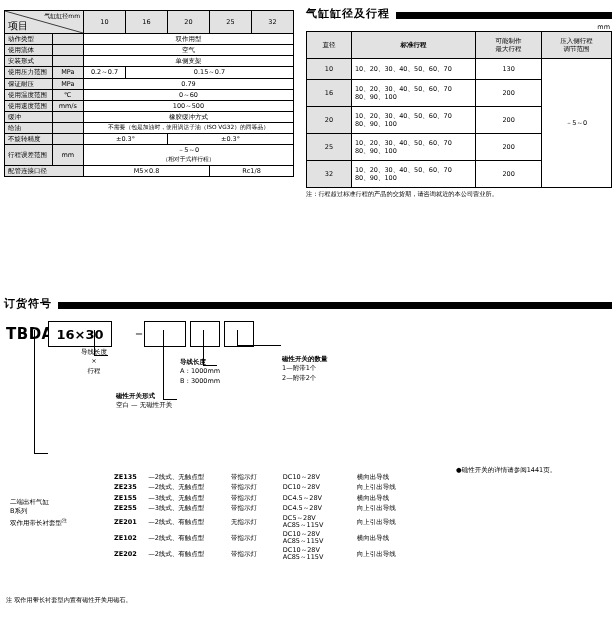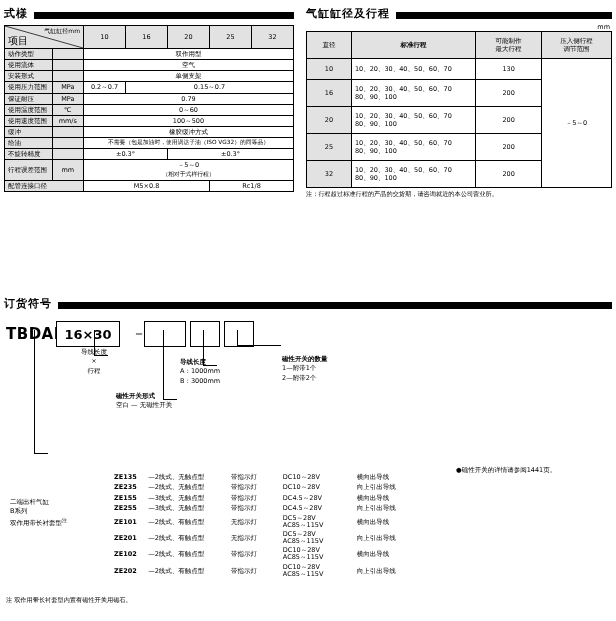--- a/index.html
+++ b/index.html
@@ -54,44 +54,40 @@
   #order-block .code-row{
     position:relative;height:34px;margin-top:6px;
   }
   .code-main{
     font-size:15px;font-weight:bold;letter-spacing:0.5px;
     position:absolute;left:2px;top:8px;
   }
   .box{
     position:absolute;border:1.4px solid #000;background:#fff;
   }
-  .bore-box{left:52px;top:4px;width:62px;height:24px;
+  .bore-box{left:44px;top:4px;width:62px;height:24px;
     font-size:13px;font-weight:bold;display:flex;align-items:center;justify-content:center;}
   .dash{position:absolute;left:128px;top:8px;font-size:14px;}
   .b1{left:140px;top:4px;width:40px;height:24px;}
   .b2{left:186px;top:4px;width:28px;height:24px;}
   .b3{left:220px;top:4px;width:28px;height:24px;}
 
   .leader{position:absolute;background:#000;}
   .lbl{position:absolute;font-size:6.5px;line-height:1.45;}
 
   .sw-table{position:absolute;left:108px;top:176px;width:300px;font-size:6.5px;}
   .sw-table td{padding:1px 2px;vertical-align:middle;line-height:1.3;}
   .sw-name{font-weight:bold;white-space:nowrap;}
   .foot{position:absolute;left:2px;top:300px;font-size:6.2px;}
   .rnote{position:absolute;left:452px;top:170px;font-size:6.5px;}
 </style>
 </head>
 <body>
 
 <div id="spec-block">
-  <div class="title-row">
-    <div class="bar"></div>
-    <span class="sec-title">式様</span>
-  </div>
 
   <table class="tbl" style="margin-top:4px;">
     <tbody>
         <tr>
       <td class="gray diag" colspan="2" style="width:104px;">
         <svg class="d-line" viewBox="0 0 104 20" preserveAspectRatio="none">
           <line x1="0" y1="0" x2="104" y2="20" stroke="#000" stroke-width="0.8"></line>
         </svg>
         <span class="t1">气缸缸径mm</span>
         <span class="t2">项目</span>
@@ -328,28 +324,20 @@
       <td style="padding-left:10px;">横向出导线</td>
     </tr>
     <tr>
       <td class="sw-name">ZE255</td>
       <td>—3线式、无触点型</td>
       <td style="padding-left:8px;">带指示灯</td>
       <td style="padding-left:14px;">DC4.5～28V</td>
       <td style="padding-left:10px;">向上引出导线</td>
     </tr>
     <tr>
-      <td class="sw-name">ZE101</td>
-      <td>—2线式、有触点型</td>
-      <td style="padding-left:8px;">无指示灯</td>
-      <td style="padding-left:14px;white-space:pre-line;line-height:1.1;">DC5～28V
-AC85～115V</td>
-      <td style="padding-left:10px;">横向出导线</td>
-    </tr>
-    <tr>
       <td class="sw-name">ZE201</td>
       <td>—2线式、有触点型</td>
       <td style="padding-left:8px;">无指示灯</td>
       <td style="padding-left:14px;white-space:pre-line;line-height:1.1;">DC5～28V
 AC85～115V</td>
       <td style="padding-left:10px;">向上引出导线</td>
     </tr>
     <tr>
       <td class="sw-name">ZE102</td>
       <td>—2线式、有触点型</td>

